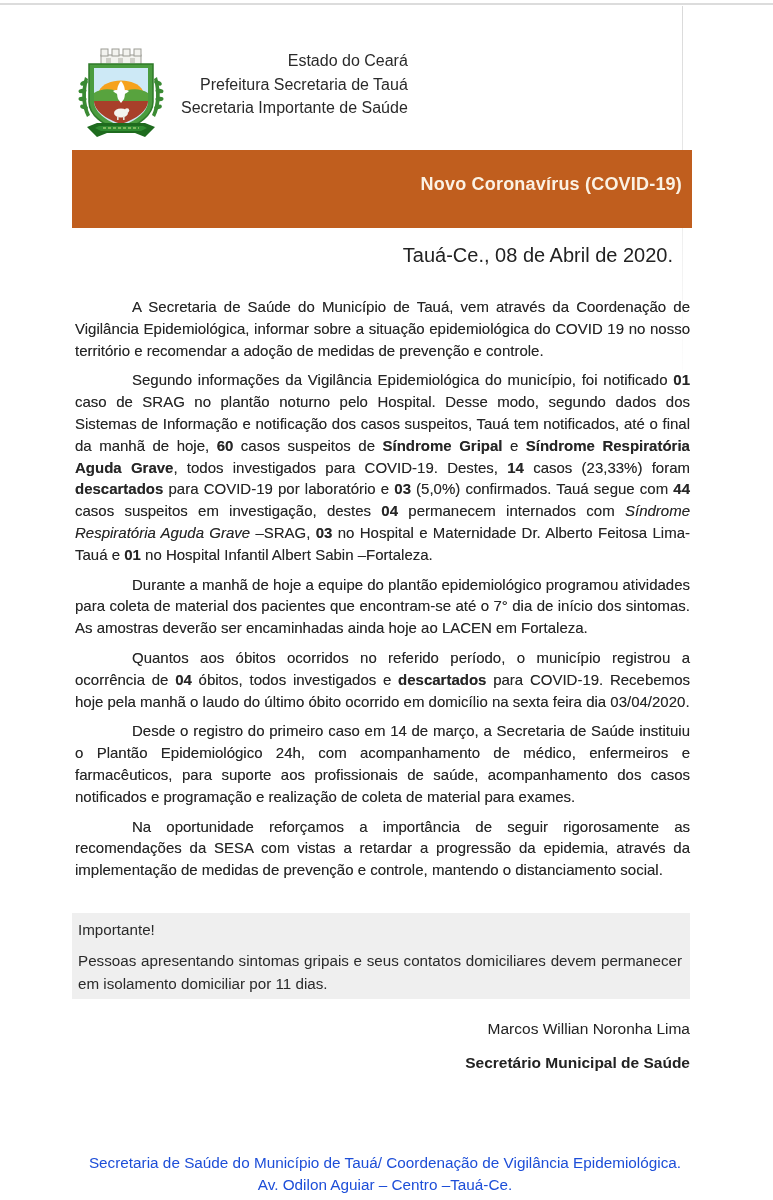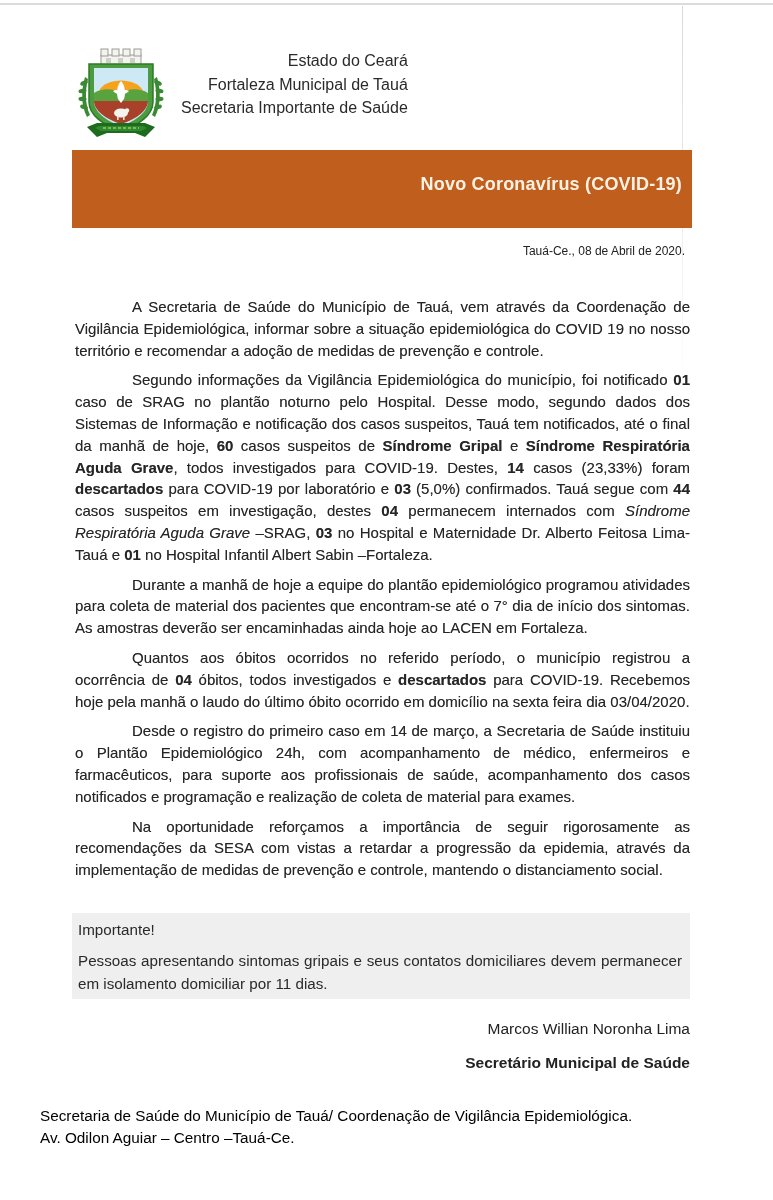--- a/index.html
+++ b/index.html
@@ -16,40 +16,40 @@
   .letterhead{position:absolute;left:75px;top:47px;width:615px;display:flex;align-items:flex-start;}
   .logo{width:92px;height:98px;flex:0 0 auto;}
   .org-lines{margin-left:14px;padding-top:2px;font-size:16px;line-height:23.5px;color:#2a2a2a;text-align:right;}
   .banner{
     position:absolute;left:72px;top:150px;width:620px;height:78px;
     text-align:right;box-sizing:border-box;padding:7px 10px 0 0;
   }
   .banner-title{font-size:17px;font-weight:bold;line-height:22px;letter-spacing:.2px;}
   .banner-subtitle{font-size:18px;font-weight:bold;line-height:22px;margin-top:16px;letter-spacing:.2px;}
   .date-line{
-    position:absolute;left:70px;top:244px;width:615px;
-    text-align:right;font-size:12px;color:#222;
+    position:absolute;left:58px;top:244px;width:615px;
+    text-align:right;font-size:20px;color:#222;
   }
   .body-text{
     position:absolute;left:75px;top:296px;width:615px;
     font-size:15px;line-height:21.8px;text-align:justify;color:#262626;
     text-shadow:0 0 .4px rgba(0,0,0,.4);
   }
   .body-text p{margin:0 0 8px 0;text-indent:57px;}
   .important{
     position:absolute;left:72px;top:903px;width:618px;height:86px;
     box-sizing:border-box;padding:6px 8px 0 6px;
     font-size:15.2px;color:#2a2a2a;margin-top:10px;
   }
   .important-title{margin:2px 0 12px 0;}
   .important-text{text-align:justify;line-height:22.5px;}
   .signature{position:absolute;left:75px;top:1020px;width:615px;text-align:right;font-size:15.5px;color:#222;}
   .signatory-name{margin-bottom:16px;}
   .signatory-role{font-weight:bold;}
-  .doc-footer{position:absolute;left:40px;top:1105px;width:690px;font-size:15.3px;line-height:22px;color:#000000;}
+  .doc-footer{position:absolute;left:40px;top:1152px;width:690px;text-align:center;font-size:15.3px;line-height:22px;color:#1d4ed8;}
 </style>
 </head>
 <body>
 
 <div class="page">
 
   <div class="scan-rule-top"></div>
   <div class="scan-rule-right"></div>
 
   <header class="letterhead">
@@ -96,21 +96,21 @@
       </g>
 
       <g>
         <path d="M12 80 L22 76 L70 76 L80 80 L70 90 L60 86 L32 86 L22 90 Z" fill="#1e6b1e"></path>
         <path d="M24 79 H68 L72 81 L66 84 H26 L20 81 Z" fill="#2f8a2f"></path>
         <path d="M28 81 H64" stroke="#cfe48a" stroke-width="1.2" stroke-dasharray="3 2"></path>
       </g>
     </svg>
     <div class="org-lines">
       <div>Estado do Ceará</div>
-      <div>Fortaleza Municipal de Tauá</div>
+      <div>Prefeitura Secretaria de Tauá</div>
       <div>Secretaria Importante de Saúde</div>
     </div>
   </header>
 
   <div class="banner" style="background: rgb(192, 94, 30);">
     <div class="banner-subtitle" style="color: rgb(251, 242, 228);">Novo Coronavírus (COVID-19)</div>
   </div>
 
   <div class="date-line">Tauá-Ce., 08 de Abril de 2020.</div>
 

